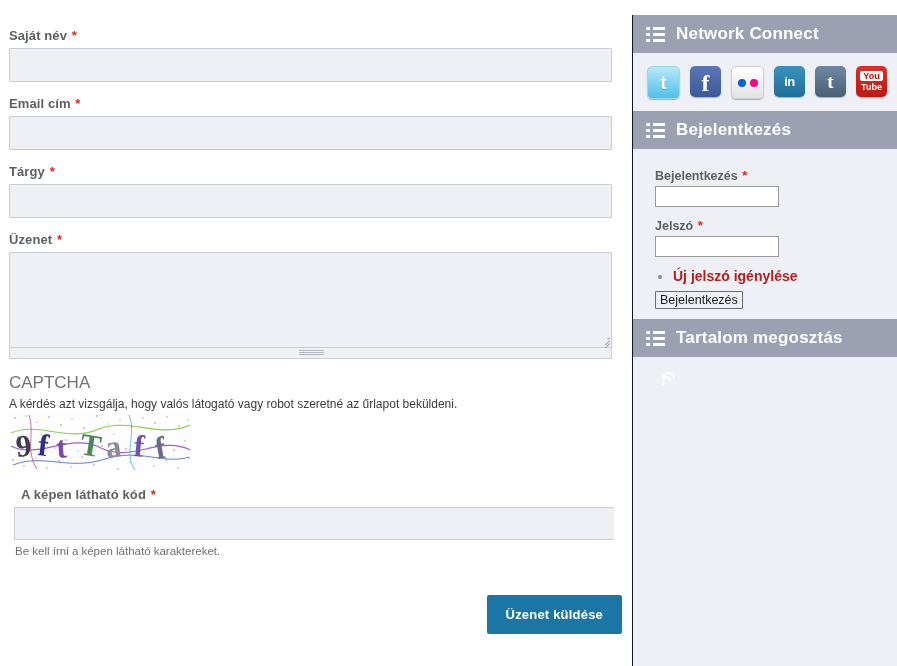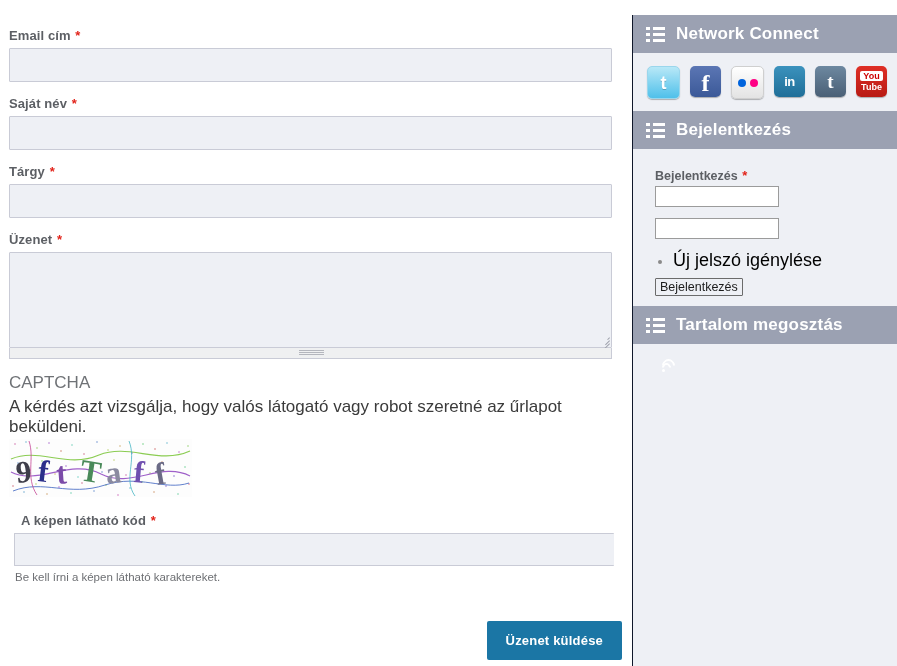--- a/index.html
+++ b/index.html
@@ -119,21 +119,21 @@
 
   
   .captcha-block { margin-top: 13px; }
   .captcha-title {
     font-size: 17px;
     color: #6f7276;
     font-weight: normal;
     margin-bottom: 4px;
   }
   .captcha-desc {
-    font-size: 17px;
+    font-size: 12px;
     color: #3b3b3b;
     margin-bottom: 2px;
   }
   .captcha-img {
     width: 183px;
     height: 58px;
     border: 0;
     display: block;
     margin-bottom: 16px;
     background: #fdfdfd;
@@ -297,24 +297,25 @@
     margin-bottom: 11px;
     display: block;
   }
   .pw-list {
     margin: 0 0 7px 0;
     padding-left: 18px;
     list-style: disc;
   }
   .pw-list li { color: #8a8a8a; }
   .pw-link {
-    color: #000000;
-    font-size: 18px;
+    color: #b91c1c;
+    font-size: 14px;
     text-decoration: none;
     cursor: pointer;
+    font-weight: bold;
   }
   .login-btn {
     font-family: "Liberation Sans", sans-serif;
     font-size: 12.5px;
     color: #1c1c1c;
     background: #eef0f5;
     border: 1px solid #6b6b6b;
     padding: 1px 4px;
     border-radius: 1px;
     cursor: pointer;
@@ -346,29 +347,29 @@
 </style>
 </head>
 <body>
 
 <div class="page">
 
   <div class="main">
 
     <div class="form-item">
       <label class="flabel">
-        <span>Email cím</span>
+        <span>Saját név</span>
         <span class="req">*</span>
       </label>
       <input class="tinput" type="text" value="" style="">
     </div>
 
     <div class="form-item">
       <label class="flabel">
-        <span>Saját név</span>
+        <span>Email cím</span>
         <span class="req">*</span>
       </label>
       <input class="tinput" type="text" value="" style="">
     </div>
 
     <div class="form-item">
       <label class="flabel">
         <span>Tárgy</span>
         <span class="req">*</span>
       </label>
@@ -531,20 +532,24 @@
         </span>
         <span class="block-title">Bejelentkezés</span>
       </div>
       <div class="block-body" style="padding-left:22px;padding-top:19px;">
         <label class="login-label">
           <span>Bejelentkezés</span>
           <span class="req">*</span>
         </label>
         <input class="login-input" type="text" value="" style="">
 
+        <label class="login-label">
+          <span>Jelszó</span>
+          <span class="req">*</span>
+        </label>
         <input class="login-input" type="password" value="" style="">
 
         <ul class="pw-list">
           <li>
             <span class="pw-link">Új jelszó igénylése</span>
           </li>
         </ul>
         <button class="login-btn">Bejelentkezés</button>
       </div>
     </div>

